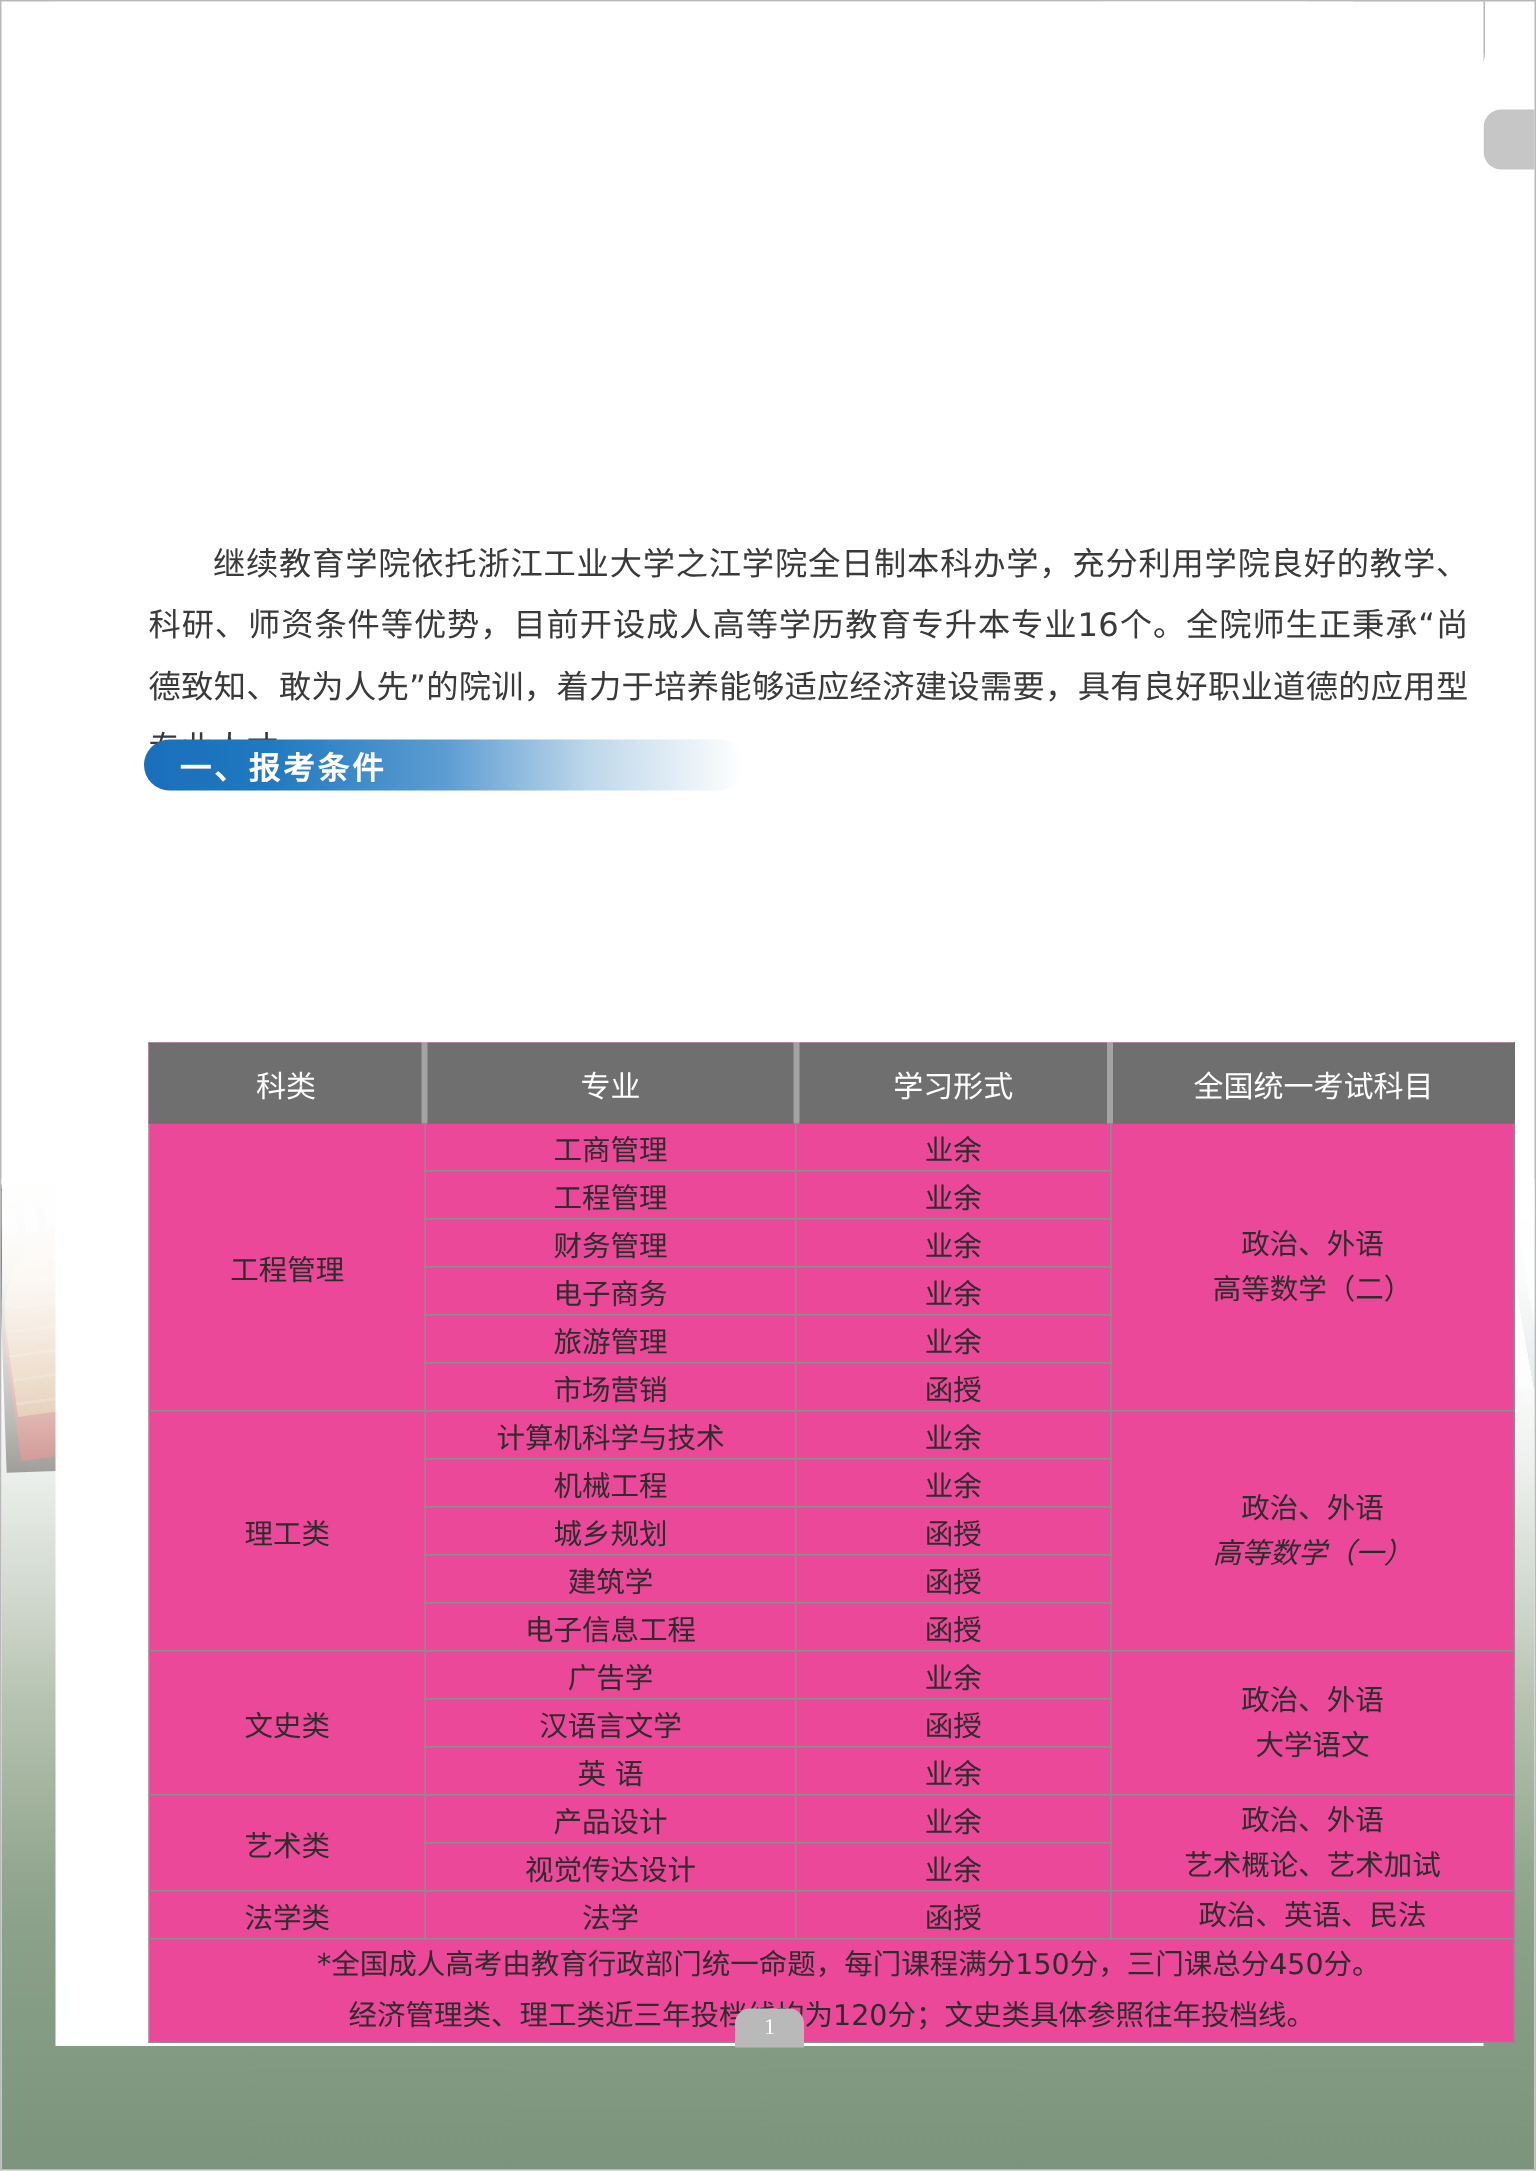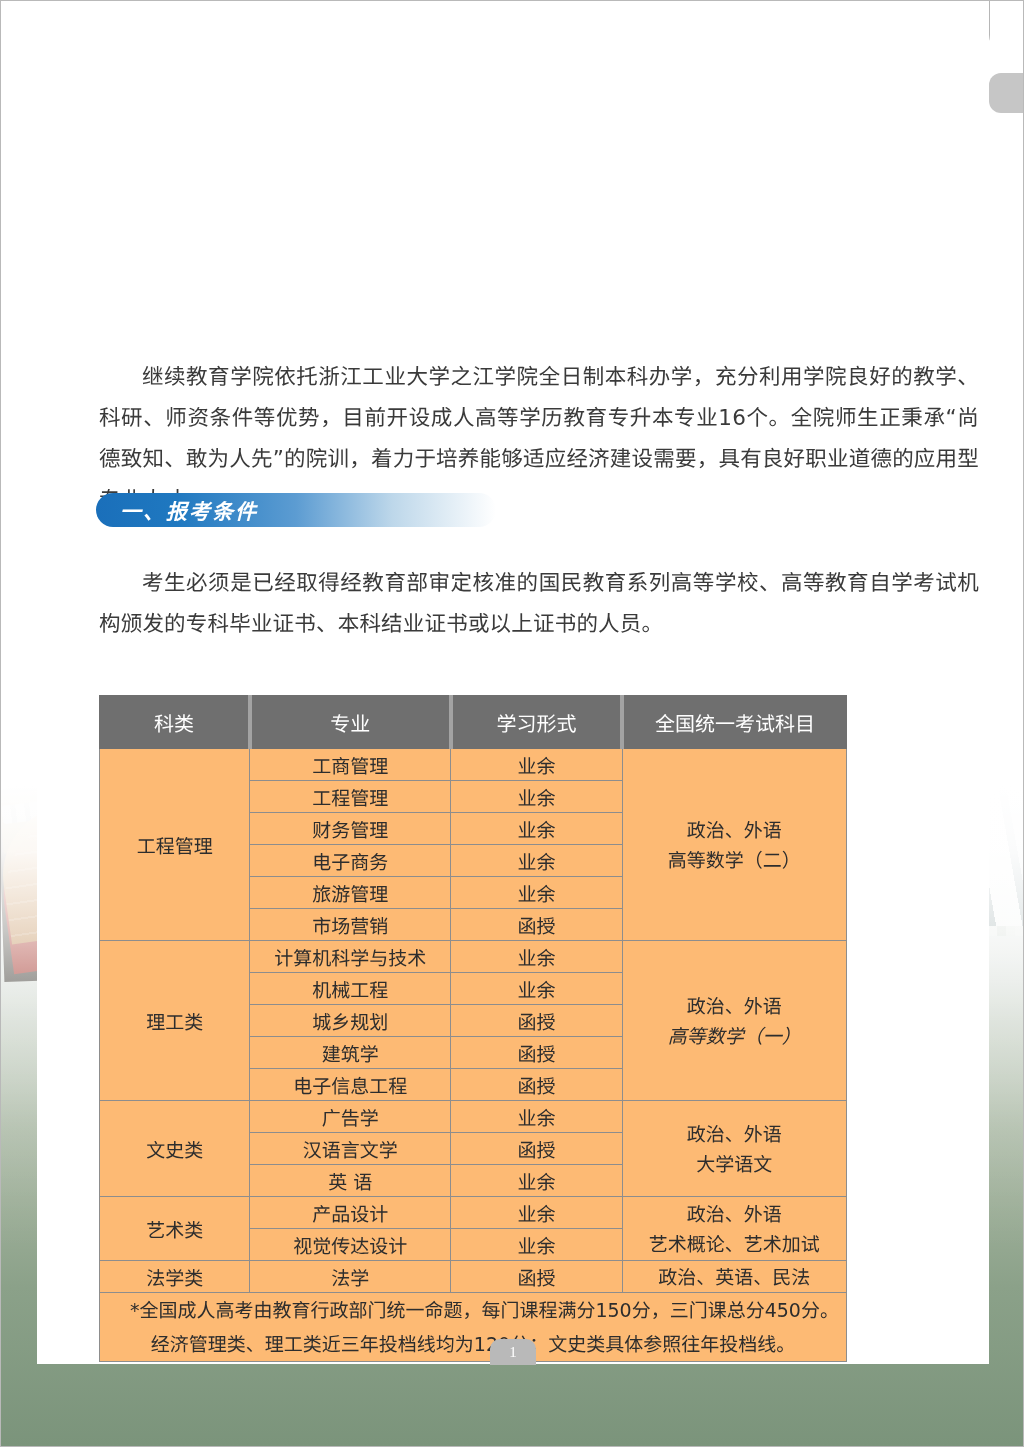--- a/index.html
+++ b/index.html
@@ -247,43 +247,42 @@
     font-family:"Liberation Sans",sans-serif;
   }
 
   .banner.num{
     left:59px;width:400px;height:34px;
     background:linear-gradient(90deg,#1a6fba 0%,#1f78c0 20%,#5c9cd2 50%,#bdd7ea 74%,#ffffff 100%);
   }
   .banner.num .cn{
     font-size:21px;font-weight:bold;letter-spacing:2px;
     font-family:"DejaVu Sans","Liberation Sans",sans-serif;
-    font-style:italic;
   }
   .banner.b1{top:492px;}
   .banner.b2{top:637px;}
 
   
   .para{
     position:absolute;left:62px;width:880px;
     font-family:"DejaVu Sans","Liberation Sans",sans-serif;
     font-size:21.5px;line-height:41px;color:#3a3a3a;
     text-align:justify;text-justify:inter-ideograph;
     text-indent:2em;letter-spacing:.2px;
   }
   .para.p1{top:190px;}
   .para.p2{top:333px;}
   .para.p3{top:539px;}
 
   
   .tablewrap{position:absolute;left:62px;top:694px;width:876px;}
   table.majors{
-    border-collapse:collapse;width:748px;
+    border-collapse:collapse;width:911px;
     font-family:"DejaVu Sans","Liberation Sans",sans-serif;
-    background:#fdba74;
+    background:#ec4899;
   }
   table.majors th,table.majors td{
     border:1px solid #8d8d8d;
     text-align:center;vertical-align:middle;
     color:#2d2d2d;font-size:19px;font-weight:normal;
     padding:0;
   }
   table.majors thead th{
     background:#6f6f6f;color:#ffffff;height:52px;
     font-size:20px;border-color:#6f6f6f;
@@ -347,21 +346,20 @@
     <div class="card-body">
 
 
       <p class="para p2">继续教育学院依托浙江工业大学之江学院全日制本科办学，充分利用学院良好的教学、科研、师资条件等优势，目前开设成人高等学历教育专升本专业16个。全院师生正秉承“尚德致知、敢为人先”的院训，着力于培养能够适应经济建设需要，具有良好职业道德的应用型专业人才。</p>
 
       <div class="banner num b1">
         <div class="pill">
           <span class="cn">一、报考条件</span>
         </div>
       </div>
-      <p class="para p3">考生必须是已经取得经教育部审定核准的国民教育系列高等学校、高等教育自学考试机构颁发的专科毕业证书、本科结业证书或以上证书的人员。</p>
 
 
       <div class="tablewrap">
         <table class="majors">
           <colgroup>
             <col style="width:177px">
               <col style="width:238px">
               <col style="width:202px">
               <col style="width:259px">
           </colgroup>

